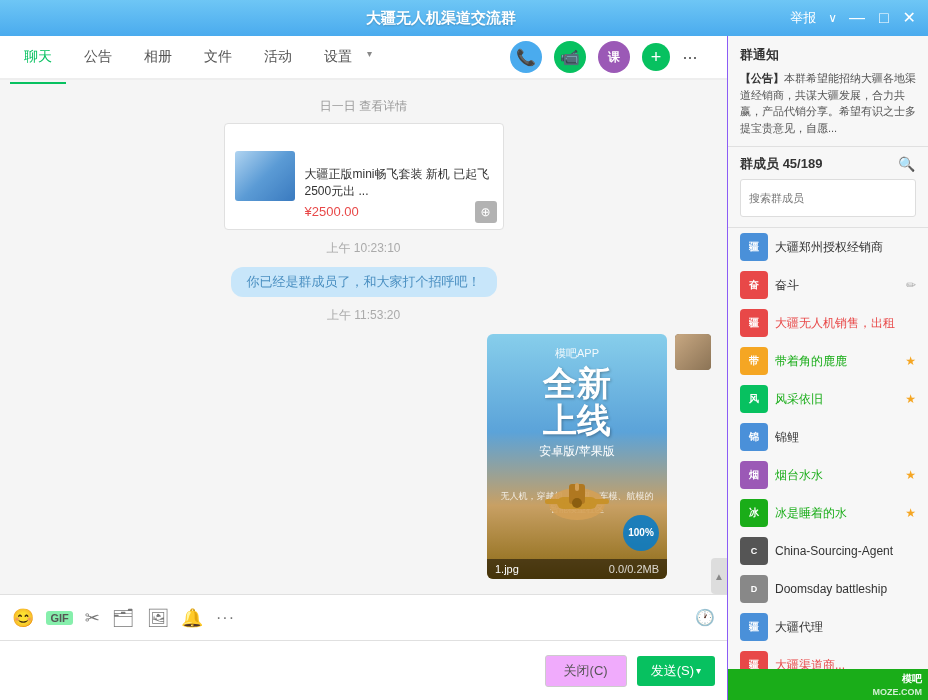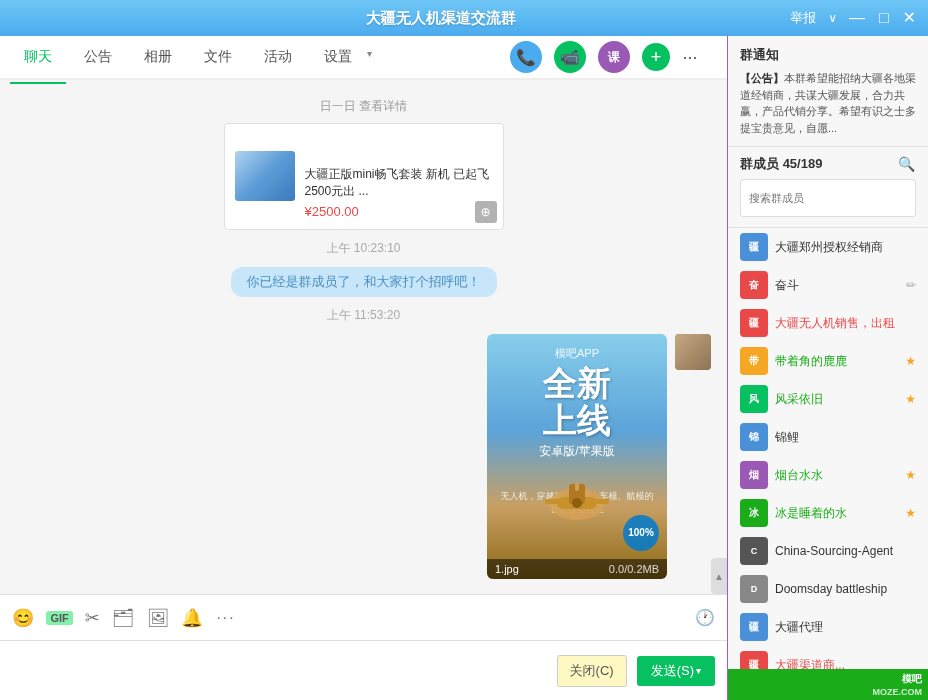--- a/index.html
+++ b/index.html
@@ -310,22 +310,22 @@
       background: white;
     }
     .chat-input {
       flex: 1;
       border: none;
       outline: none;
       font-size: 13px;
       color: #333;
     }
     .btn-close {
-      padding: 6px 12px;
-      background: #fef9c3;
+      padding: 6px 18px;
+      background: #f0abfc;
       border: 1px solid #ccc;
       border-radius: 3px;
       font-size: 13px;
       cursor: pointer;
       color: #555;
     }
     .btn-send {
       padding: 6px 14px;
       background: #07c160;
       border: none;

